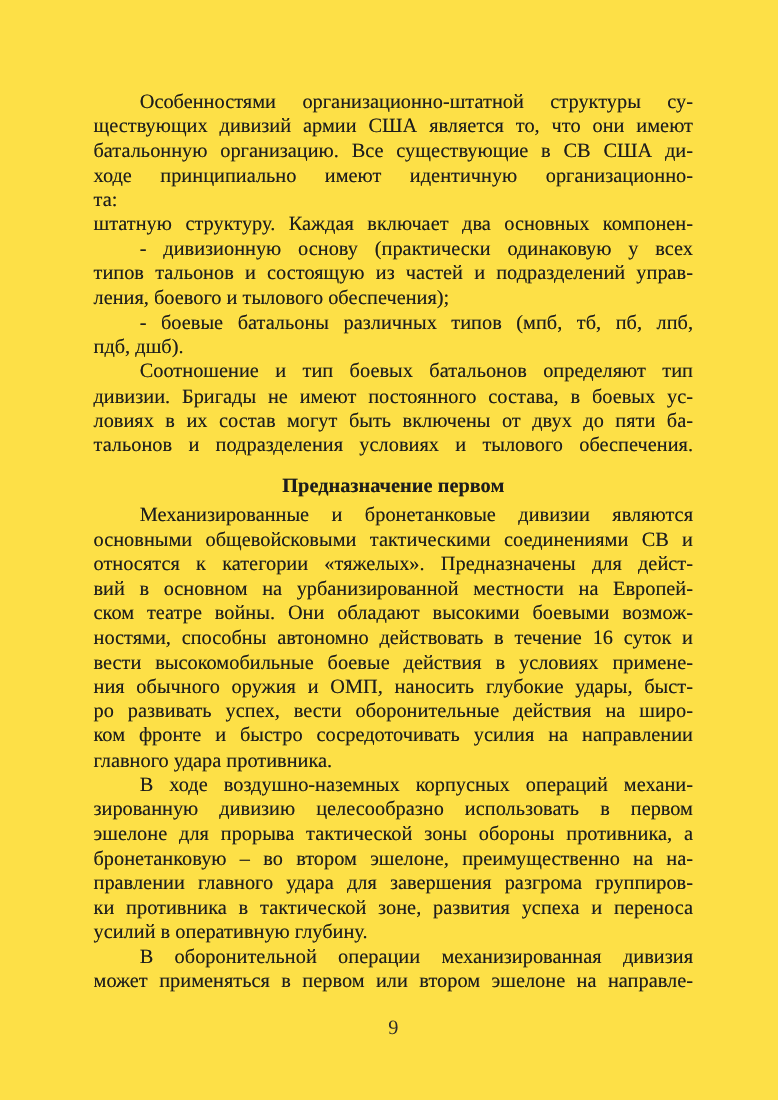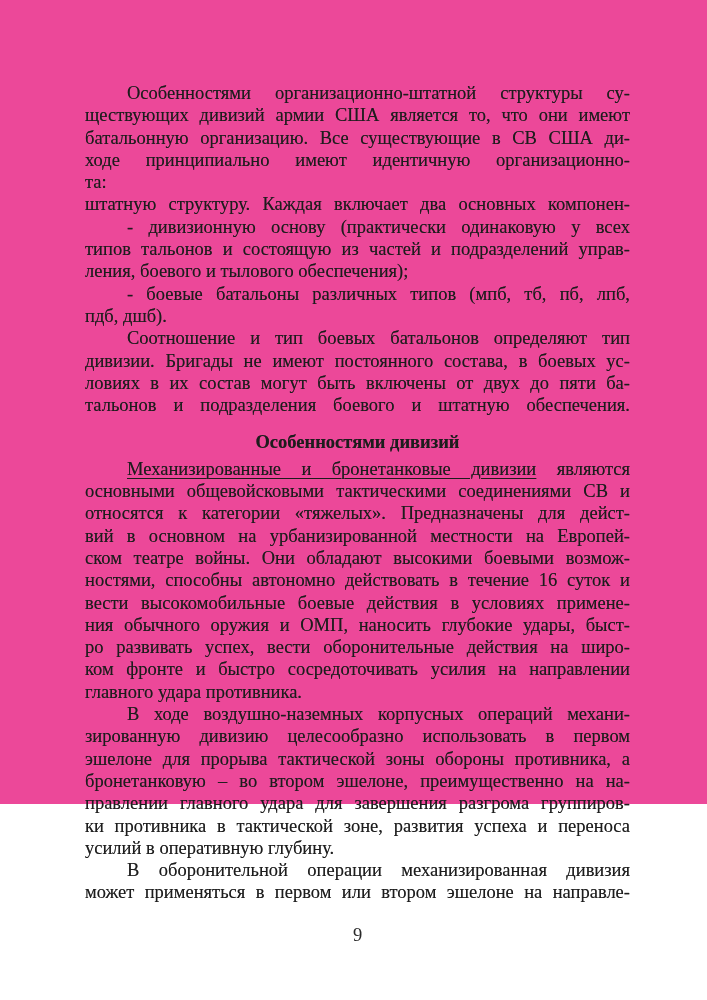--- a/index.html
+++ b/index.html
@@ -6,22 +6,22 @@
     margin: 0;
     padding: 0;
     width: 707px;
     height: 1000px;
     background: #ffffff;
     overflow: hidden;
   }
   .page {
     position: relative;
     width: 707px;
-    height: 804px;
-    background: #ec4899;
+    height: 1000px;
+    background: #fde047;
     font-family: "Liberation Serif", "DejaVu Serif", serif;
     color: #1d1d1d;
   }
   .text-block {
     position: absolute;
     left: 85px;
     top: 82px;
     width: 545px;
     font-size: 18.5px;
     line-height: 22.3px;
@@ -37,21 +37,20 @@
   .ln.ind { text-indent: 42px; }
   .heading {
     display: block;
     font-weight: 700;
     text-align: center;
     font-size: 18.5px;
     line-height: 22.3px;
     margin: 15px 0 4px 0;
   }
   .u {
-    text-decoration: underline;
     text-decoration-thickness: 1.3px;
     text-underline-offset: 2.5px;
   }
   .page-number {
     position: absolute;
     left: 85px;
     top: 925px;
     width: 545px;
     text-align: center;
     font-size: 18.5px;
@@ -81,24 +80,24 @@
 
     <p class="para">
       <span class="ln ind">- боевые батальоны различных типов (мпб, тб, пб, лпб,</span>
       <span class="ln last">пдб, дшб).</span>
     </p>
 
     <p class="para">
       <span class="ln ind">Соотношение и тип боевых батальонов определяют тип</span>
       <span class="ln">дивизии. Бригады не имеют постоянного состава, в боевых ус-</span>
       <span class="ln">ловиях в их состав могут быть включены от двух до пяти ба-</span>
-      <span class="ln">тальонов и подразделения боевого и штатную обеспечения.</span>
+      <span class="ln">тальонов и подразделения условиях и тылового обеспечения.</span>
     </p>
 
-    <h2 class="heading">Особенностями дивизий</h2>
+    <h2 class="heading">Предназначение первом</h2>
 
     <p class="para">
       <span class="ln ind"><span class="u">Механизированные и бронетанковые дивизии</span><span> являются</span></span>
       <span class="ln">основными общевойсковыми тактическими соединениями СВ и</span>
       <span class="ln">относятся к категории «тяжелых». Предназначены для дейст-</span>
       <span class="ln">вий в основном на урбанизированной местности на Европей-</span>
       <span class="ln">ском театре войны. Они обладают высокими боевыми возмож-</span>
       <span class="ln">ностями, способны автономно действовать в течение 16 суток и</span>
       <span class="ln">вести высокомобильные боевые действия в условиях примене-</span>
       <span class="ln">ния обычного оружия и ОМП, наносить глубокие удары, быст-</span>

